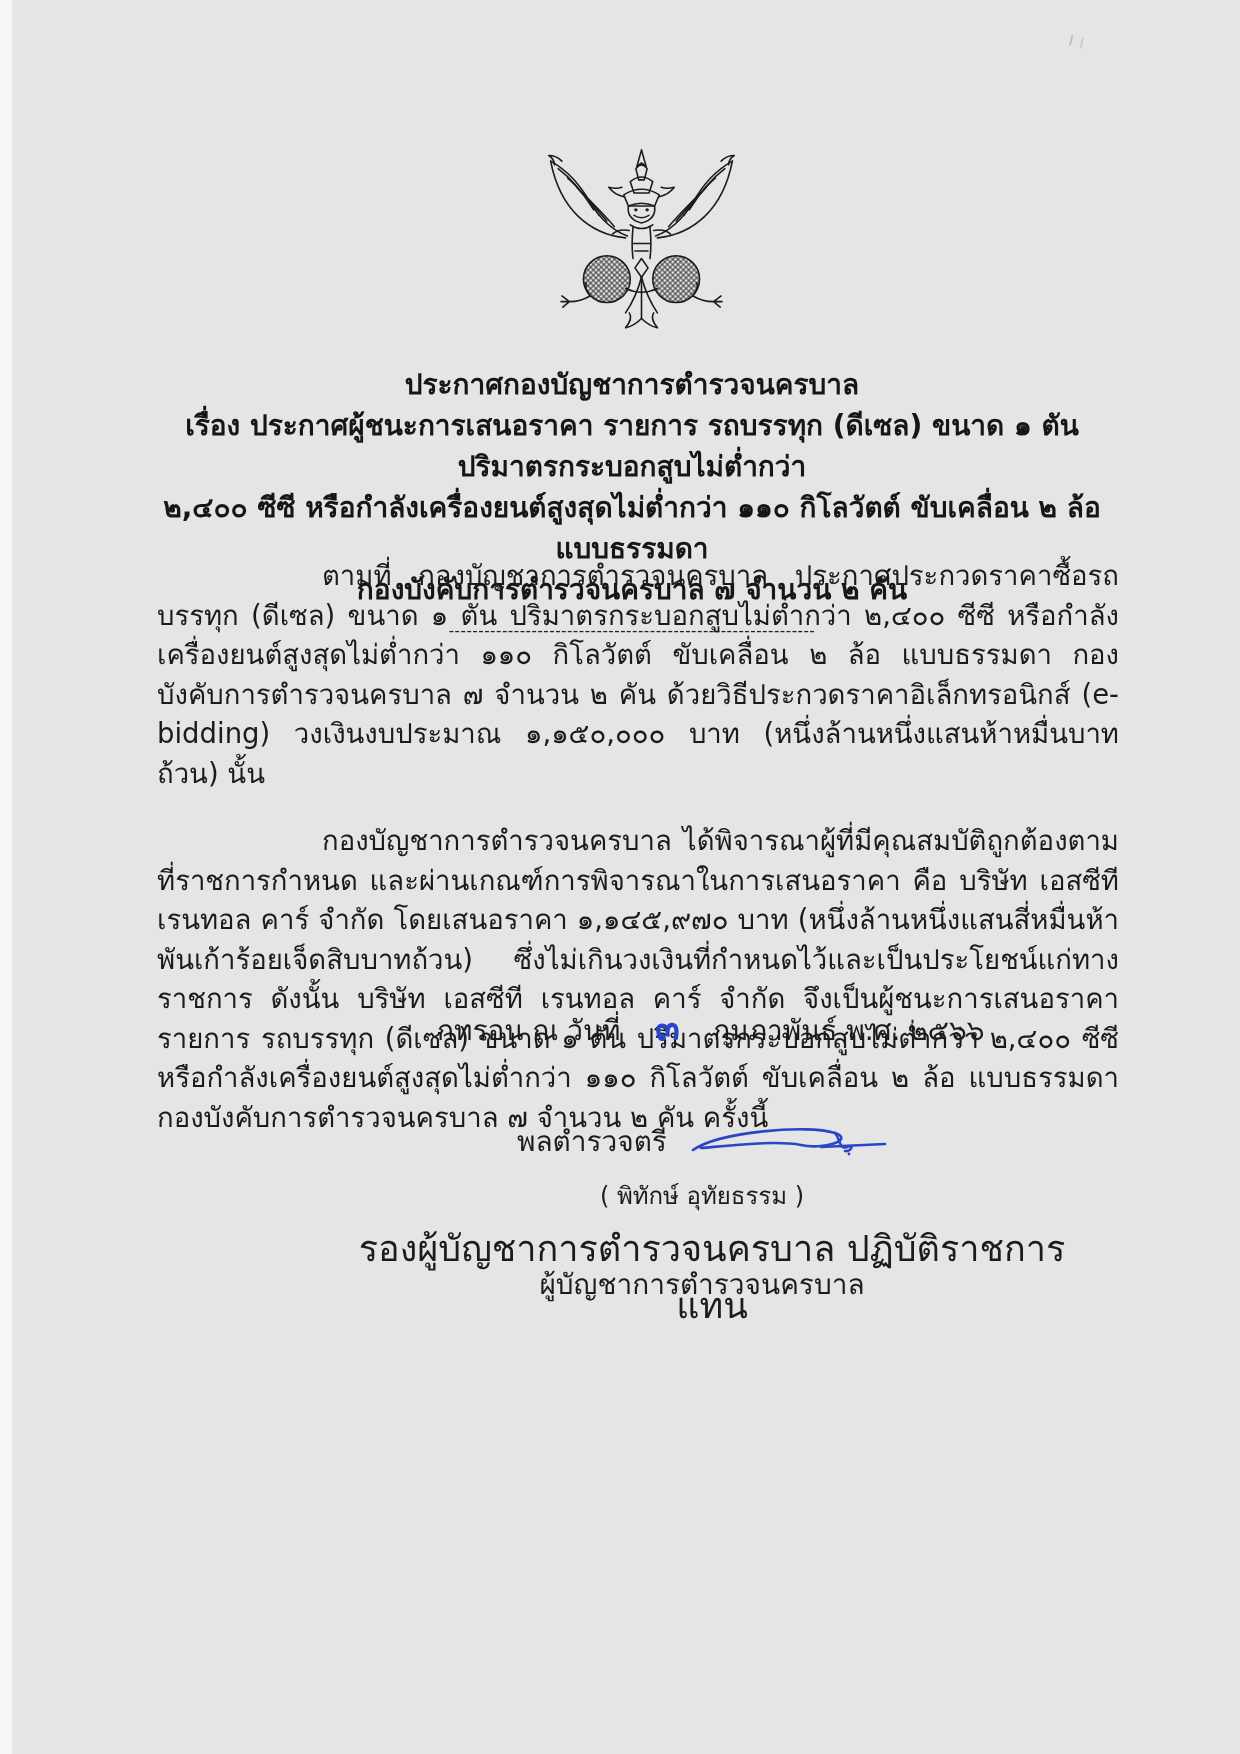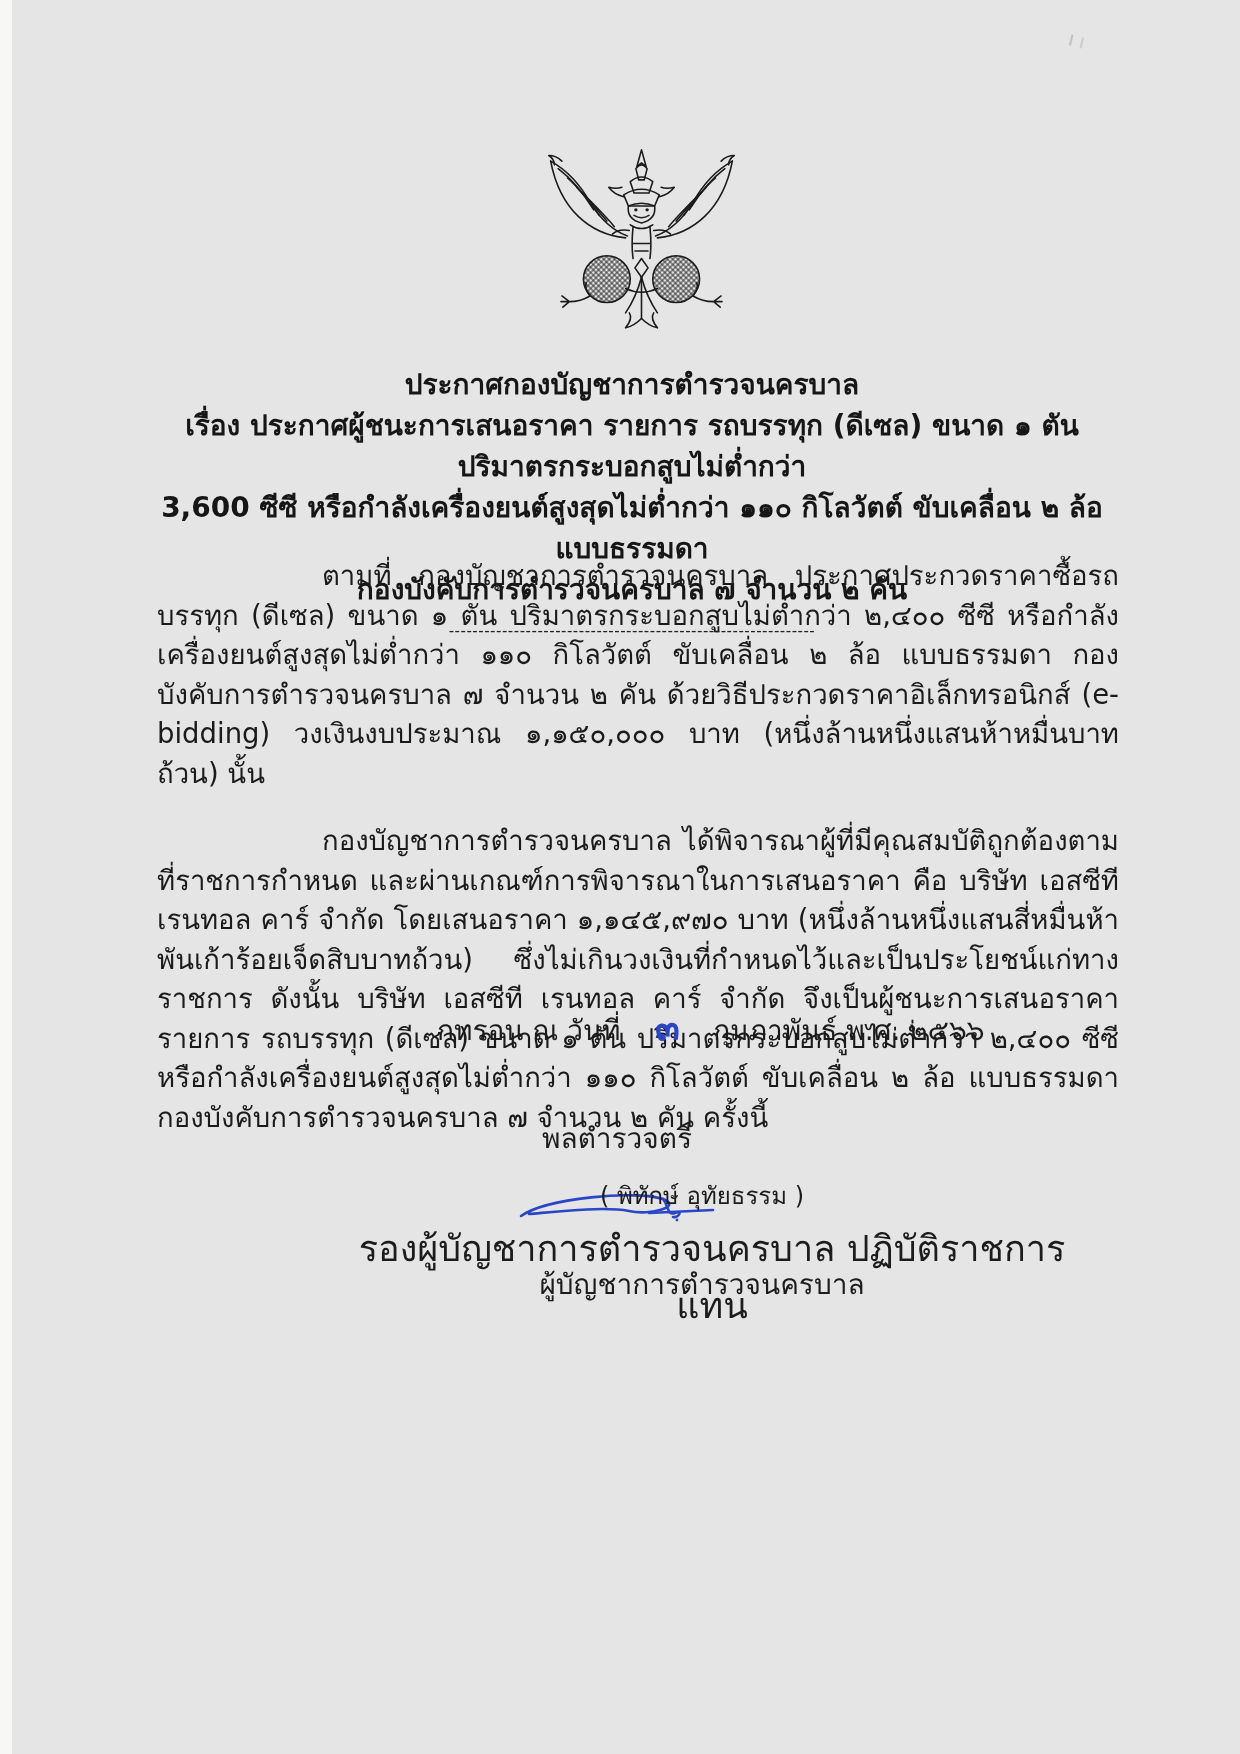--- a/index.html
+++ b/index.html
@@ -44,21 +44,20 @@
   }
   .handwritten-day {
     color:#2a46c8; font-size:36px; font-weight:bold;
     transform:rotate(-4deg); display:inline-block;
     line-height:30px;
   }
   .sig-rank-row {
     position:absolute; top:1116px; left:505px;
     display:flex; align-items:center; gap:22px;
     font-size:28px;
-    flex-direction:column;
   }
   .sig-scribble { width:200px; height:46px; margin-top:4px; }
   .sig-name {
     position:absolute; top:1176px; left:440px; width:500px;
     text-align:center; font-size:24px;
   }
   .sig-pos1 {
     position:absolute; top:1220px; left:340px; width:720px;
     text-align:center; font-size:36px;
   }
@@ -133,21 +132,21 @@
         <path d="M180 158 Q190 164 202 164 M202 164 L210 158 M202 164 L211 164 M202 164 L209 170"></path>
         <path d="M70 158 Q64 150 66 144"></path>
         <path d="M180 158 Q186 150 184 144"></path>
       </g>
     </svg>
   </div>
 
   <div class="title-block">
     <div>ประกาศกองบัญชาการตำรวจนครบาล</div>
     <div>เรื่อง ประกาศผู้ชนะการเสนอราคา รายการ รถบรรทุก (ดีเซล) ขนาด ๑ ตัน ปริมาตรกระบอกสูบไม่ต่ำกว่า</div>
-    <div>3,600 ซีซี หรือกำลังเครื่องยนต์สูงสุดไม่ต่ำกว่า ๑๑๐ กิโลวัตต์ ขับเคลื่อน ๒ ล้อ แบบธรรมดา</div>
+    <div>๒,๔๐๐ ซีซี หรือกำลังเครื่องยนต์สูงสุดไม่ต่ำกว่า ๑๑๐ กิโลวัตต์ ขับเคลื่อน ๒ ล้อ แบบธรรมดา</div>
     <div>กองบังคับการตำรวจนครบาล ๗ จำนวน ๒ คัน</div>
     <div class="sep">--------------------------------------------------------------</div>
   </div>
 
   <div class="body-text">
     <p>ตามที่ กองบัญชาการตำรวจนครบาล ประกาศประกวดราคาซื้อรถบรรทุก (ดีเซล) ขนาด ๑ ตัน ปริมาตรกระบอกสูบไม่ต่ำกว่า ๒,๔๐๐ ซีซี หรือกำลังเครื่องยนต์สูงสุดไม่ต่ำกว่า ๑๑๐ กิโลวัตต์ ขับเคลื่อน ๒ ล้อ แบบธรรมดา กองบังคับการตำรวจนครบาล ๗ จำนวน ๒ คัน ด้วยวิธีประกวดราคาอิเล็กทรอนิกส์ (e-bidding) วงเงินงบประมาณ ๑,๑๕๐,๐๐๐ บาท (หนึ่งล้านหนึ่งแสนห้าหมื่นบาทถ้วน) นั้น</p>
     <p>กองบัญชาการตำรวจนครบาล ได้พิจารณาผู้ที่มีคุณสมบัติถูกต้องตามที่ราชการกำหนด และผ่านเกณฑ์การพิจารณาในการเสนอราคา คือ บริษัท เอสซีที เรนทอล คาร์ จำกัด โดยเสนอราคา ๑,๑๔๕,๙๗๐ บาท (หนึ่งล้านหนึ่งแสนสี่หมื่นห้าพันเก้าร้อยเจ็ดสิบบาทถ้วน) ซึ่งไม่เกินวงเงินที่กำหนดไว้และเป็นประโยชน์แก่ทางราชการ ดังนั้น บริษัท เอสซีที เรนทอล คาร์ จำกัด จึงเป็นผู้ชนะการเสนอราคา รายการ รถบรรทุก (ดีเซล) ขนาด ๑ ตัน ปริมาตรกระบอกสูบไม่ต่ำกว่า ๒,๔๐๐ ซีซี หรือกำลังเครื่องยนต์สูงสุดไม่ต่ำกว่า ๑๑๐ กิโลวัตต์ ขับเคลื่อน ๒ ล้อ แบบธรรมดา กองบังคับการตำรวจนครบาล ๗ จำนวน ๒ คัน ครั้งนี้</p>
   </div>
 
   <div class="date-line">

